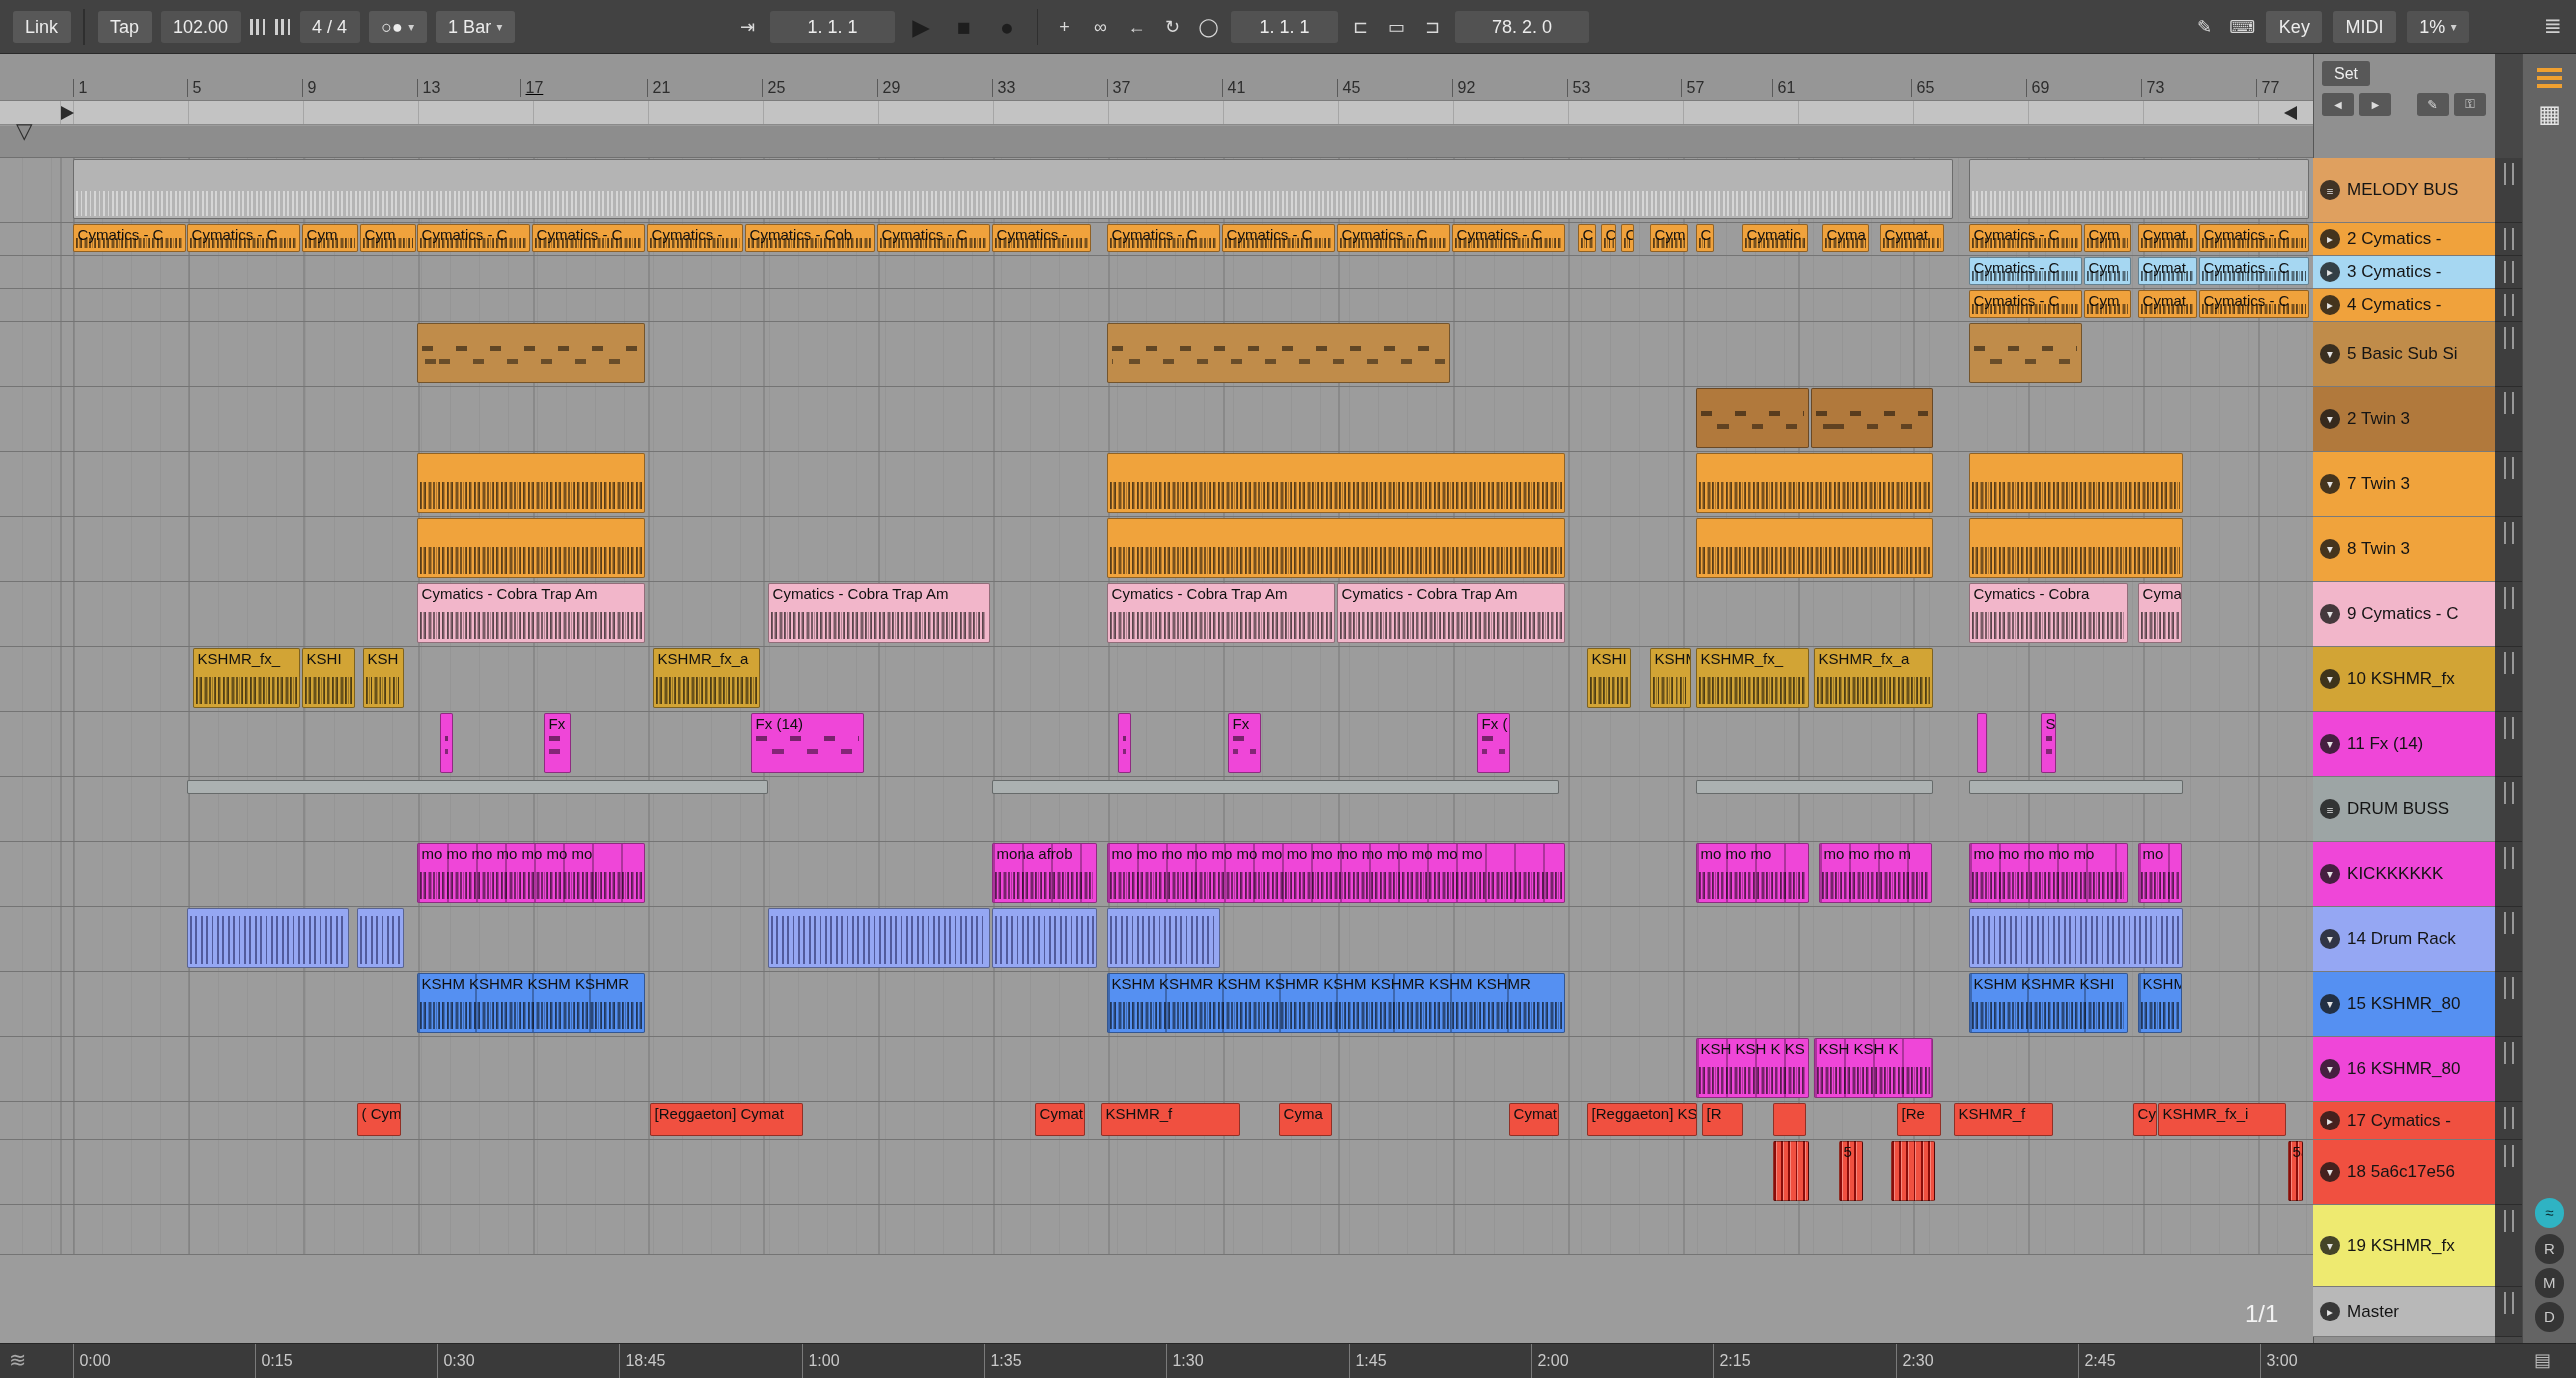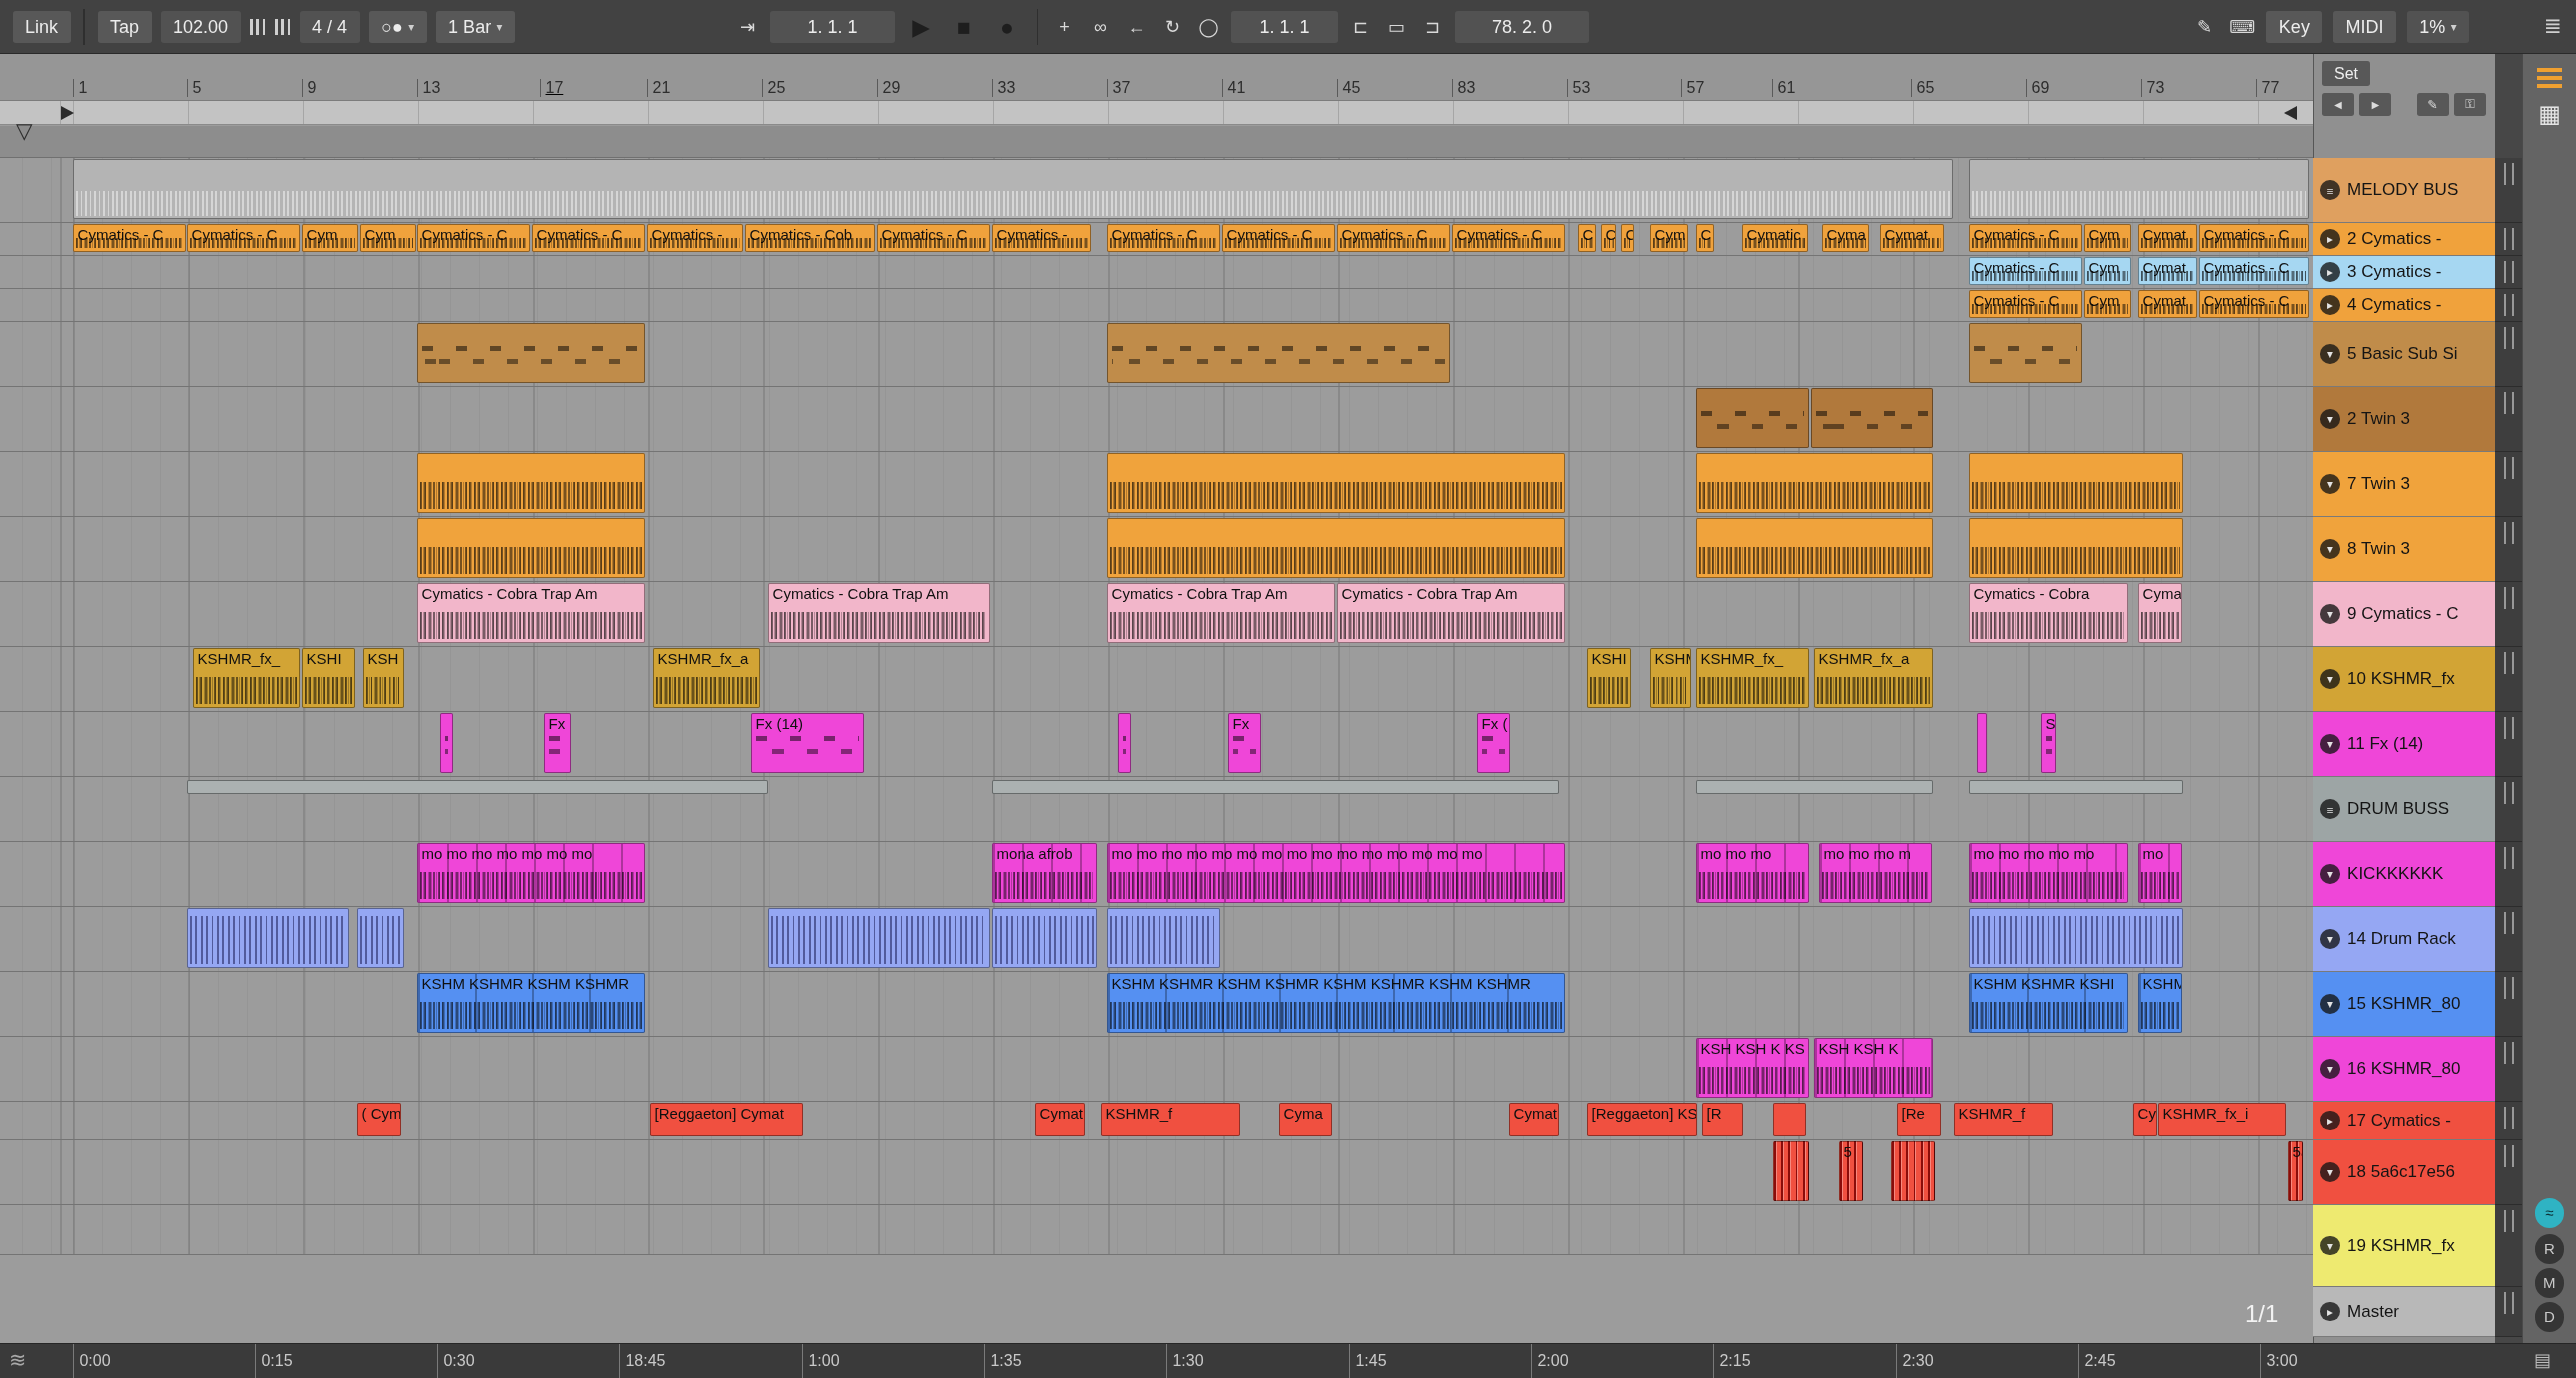--- a/index.html
+++ b/index.html
@@ -160,29 +160,29 @@
     </div>
     <div id="mixer-toggle">≣</div>
   </header>
 
   <div id="arrange">
     <div id="barruler">
         <div class="bartick" style="left: 73px;"><span class="barnum">1</span></div>
         <div class="bartick" style="left: 187px;"><span class="barnum">5</span></div>
         <div class="bartick" style="left: 302px;"><span class="barnum">9</span></div>
         <div class="bartick" style="left: 417px;"><span class="barnum">13</span></div>
-        <div class="bartick" style="left: 540px; text-decoration: underline;"><span class="barnum">17</span></div>
+        <div class="bartick" style="left: 520px; text-decoration: underline;"><span class="barnum">17</span></div>
         <div class="bartick" style="left: 647px;"><span class="barnum">21</span></div>
         <div class="bartick" style="left: 762px;"><span class="barnum">25</span></div>
         <div class="bartick" style="left: 877px;"><span class="barnum">29</span></div>
         <div class="bartick" style="left: 992px;"><span class="barnum">33</span></div>
         <div class="bartick" style="left: 1107px;"><span class="barnum">37</span></div>
         <div class="bartick" style="left: 1222px;"><span class="barnum">41</span></div>
         <div class="bartick" style="left: 1337px;"><span class="barnum">45</span></div>
-        <div class="bartick" style="left: 1452px;"><span class="barnum">83</span></div>
+        <div class="bartick" style="left: 1452px;"><span class="barnum">92</span></div>
         <div class="bartick" style="left: 1567px;"><span class="barnum">53</span></div>
         <div class="bartick" style="left: 1681px;"><span class="barnum">57</span></div>
         <div class="bartick" style="left: 1772px;"><span class="barnum">61</span></div>
         <div class="bartick" style="left: 1911px;"><span class="barnum">65</span></div>
         <div class="bartick" style="left: 2026px;"><span class="barnum">69</span></div>
         <div class="bartick" style="left: 2141px;"><span class="barnum">73</span></div>
         <div class="bartick" style="left: 2256px;"><span class="barnum">77</span></div>
       </div>
     <div id="scrub">
       <div class="tri-r"></div>

